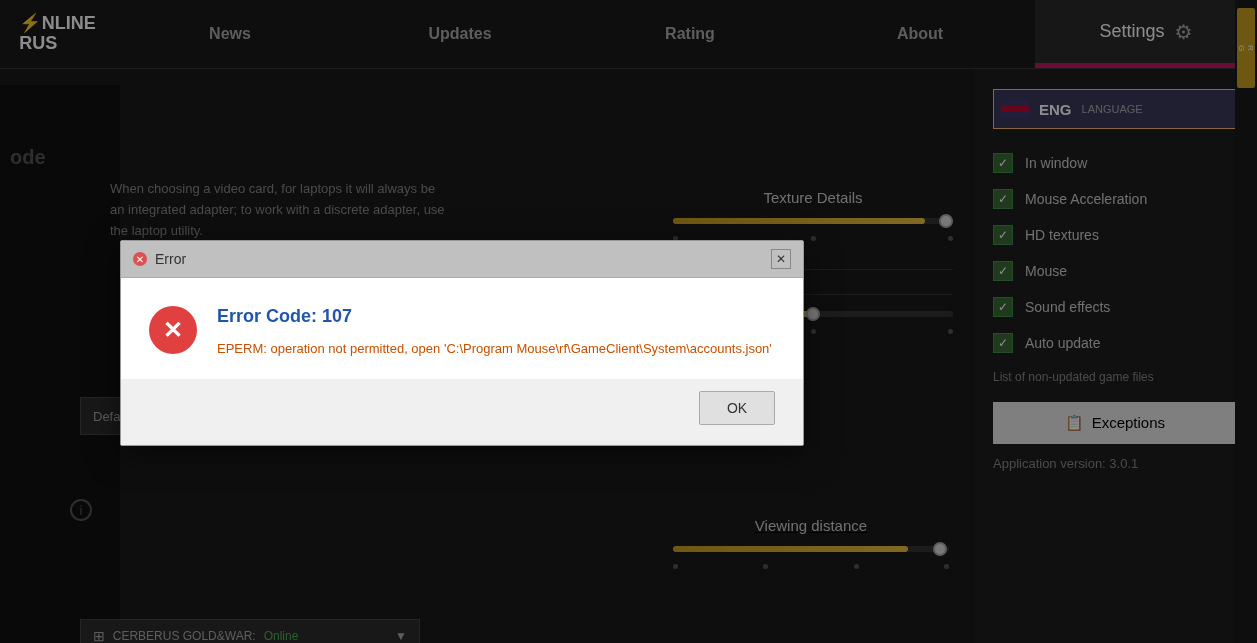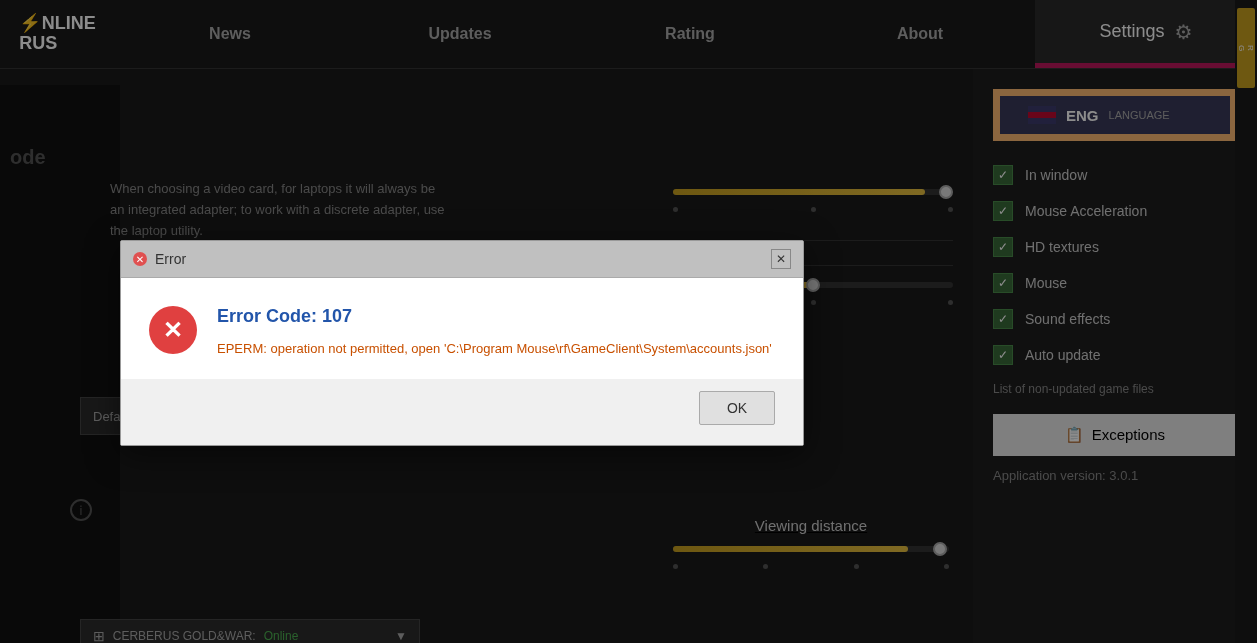--- a/index.html
+++ b/index.html
@@ -250,22 +250,22 @@
       background: #1e1e1e;
       padding: 20px;
       position: relative;
     }
 
     .lang-btn {
       display: flex;
       align-items: center;
       gap: 10px;
       background: #3a3a5a;
-      border: 7px solid #fdba74;
-      padding: 10px 28px;
+      border: 1px solid #fdba74;
+      padding: 10px 7px;
       width: 100%;
       cursor: pointer;
       margin-bottom: 16px;
     }
 
     .flag-icon {
       width: 28px;
       height: 18px;
       display: inline-block;
       background: linear-gradient(to bottom, #3C3B6E 33%, #BF0A30 33%, #BF0A30 66%, #3C3B6E 66%);
@@ -557,20 +557,21 @@
         </div>
 
       </div>
 
     </div>
   </div>
 
   <div class="middle-panel">
 
     <div class="slider-section">
+      <div class="slider-label">Texture Details</div>
       <div class="slider-track">
         <div class="slider-fill" style="width: 90%;"></div>
         <div class="slider-thumb" style="right:0;"></div>
       </div>
       <div class="slider-dots">
         <div class="slider-dot"></div>
         <div class="slider-dot"></div>
         <div class="slider-dot"></div>
       </div>
     </div>

